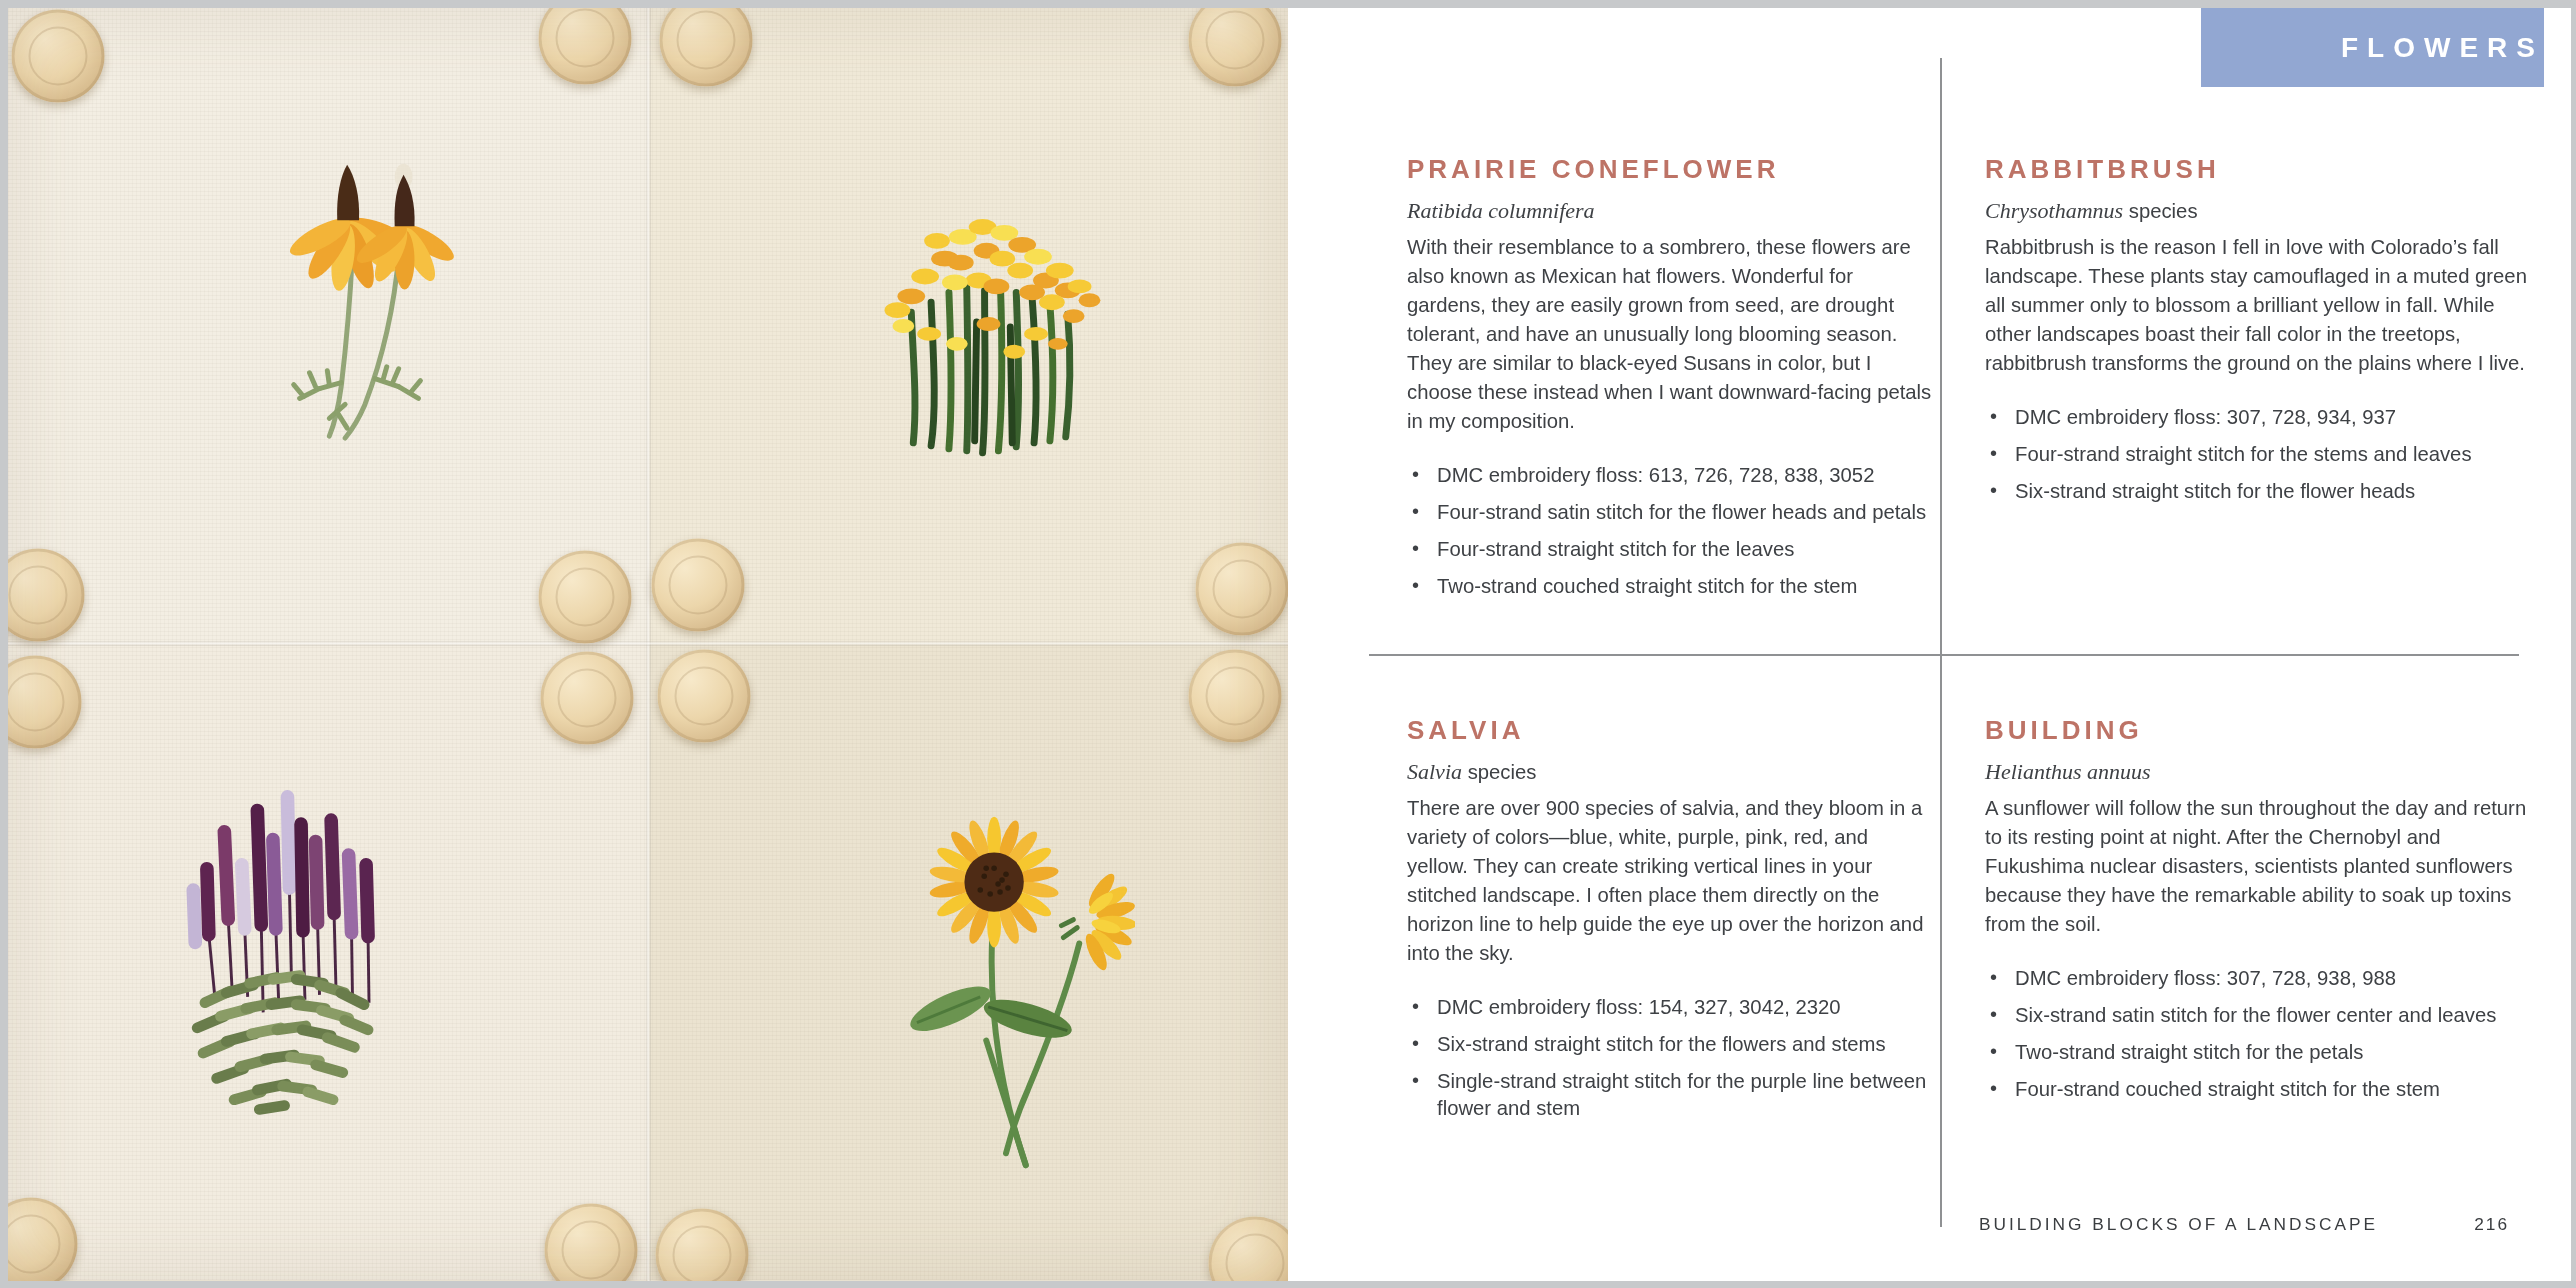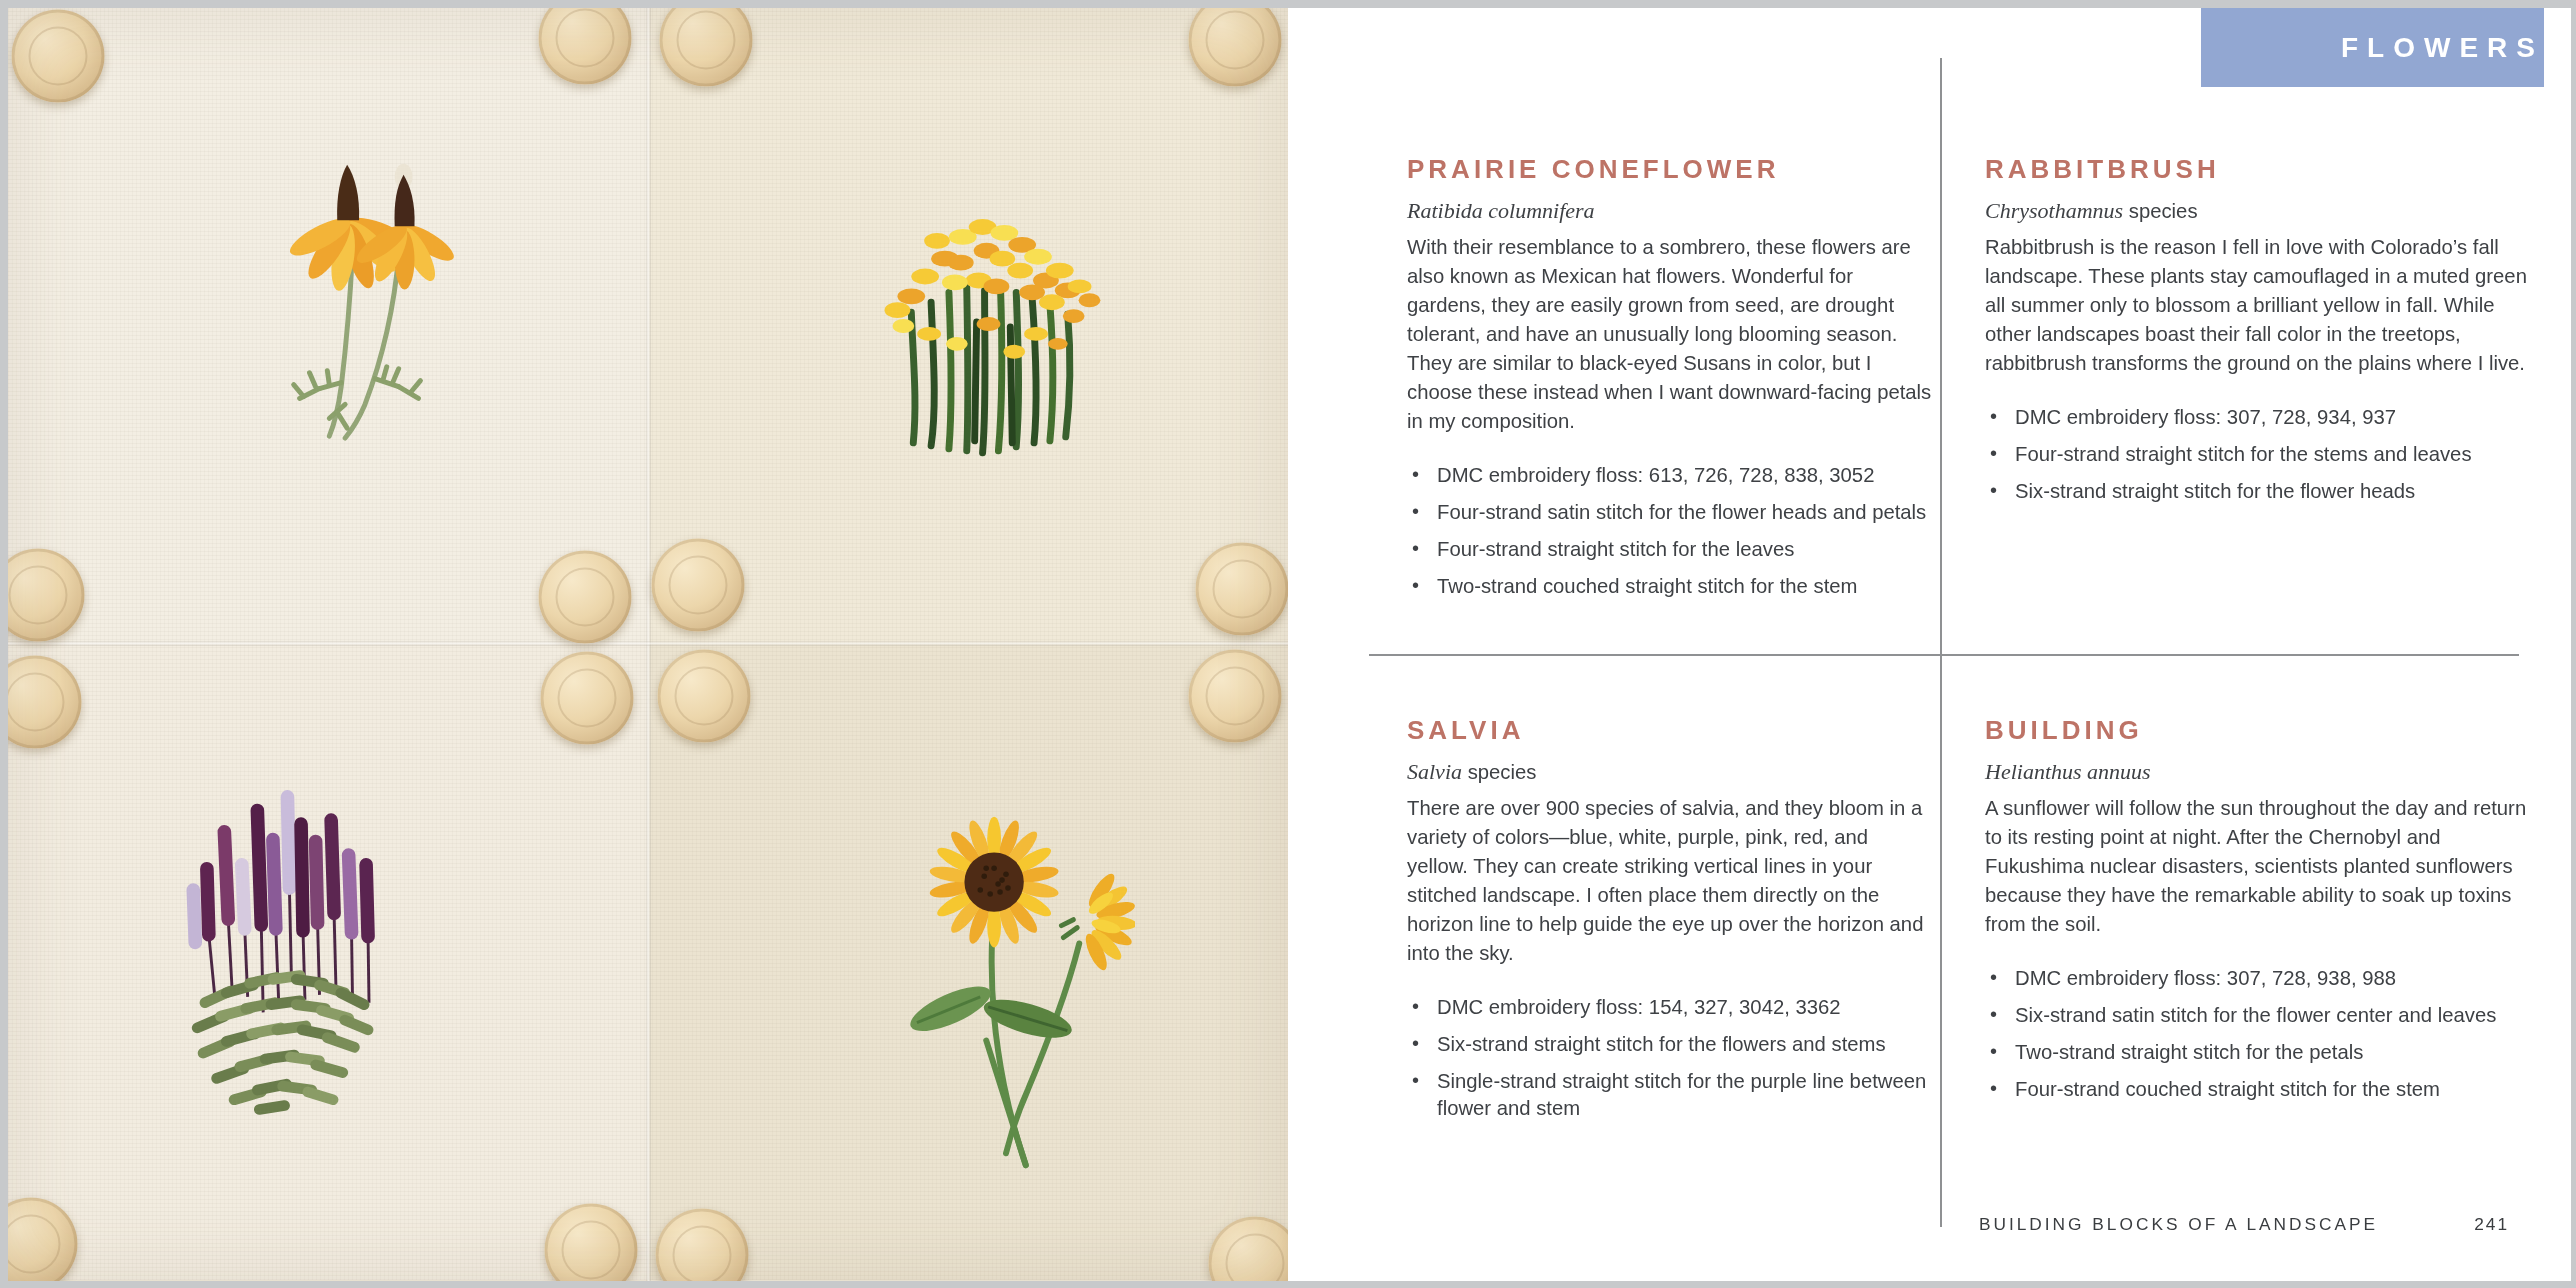--- a/index.html
+++ b/index.html
@@ -338,38 +338,38 @@
         <li>Four-strand straight stitch for the stems and leaves</li>
         <li>Six-strand straight stitch for the flower heads</li>
       </ul>
     </article>
 
     <article class="entry e3">
       <h3>SALVIA</h3>
       <p class="species"><span>Salvia</span><span class="roman"> species</span></p>
       <p class="desc">There are over 900 species of salvia, and they bloom in a variety of colors—blue, white, purple, pink, red, and yellow. They can create striking vertical lines in your stitched landscape. I often place them directly on the horizon line to help guide the eye up over the horizon and into the sky.</p>
       <ul class="bullets">
-        <li>DMC embroidery floss: 154, 327, 3042, 3362</li>
+        <li>DMC embroidery floss: 154, 327, 3042, 2320</li>
         <li>Six-strand straight stitch for the flowers and stems</li>
         <li>Single-strand straight stitch for the purple line between flower and stem</li>
       </ul>
     </article>
 
     <article class="entry e4">
       <h3>BUILDING</h3>
       <p class="species"><span>Helianthus annuus</span><span class="roman"></span></p>
       <p class="desc">A sunflower will follow the sun throughout the day and return to its resting point at night. After the Chernobyl and Fukushima nuclear disasters, scientists planted sunflowers because they have the remarkable ability to soak up toxins from the soil.</p>
       <ul class="bullets">
         <li>DMC embroidery floss: 307, 728, 938, 988</li>
         <li>Six-strand satin stitch for the flower center and leaves</li>
         <li>Two-strand straight stitch for the petals</li>
         <li>Four-strand couched straight stitch for the stem</li>
       </ul>
     </article>
 
     <div class="footer">
       <span class="label">BUILDING BLOCKS OF A LANDSCAPE</span>
-      <span class="num">241</span>
+      <span class="num">216</span>
     </div>
 
   </div>
 </div>
 
 
 </body></html>

